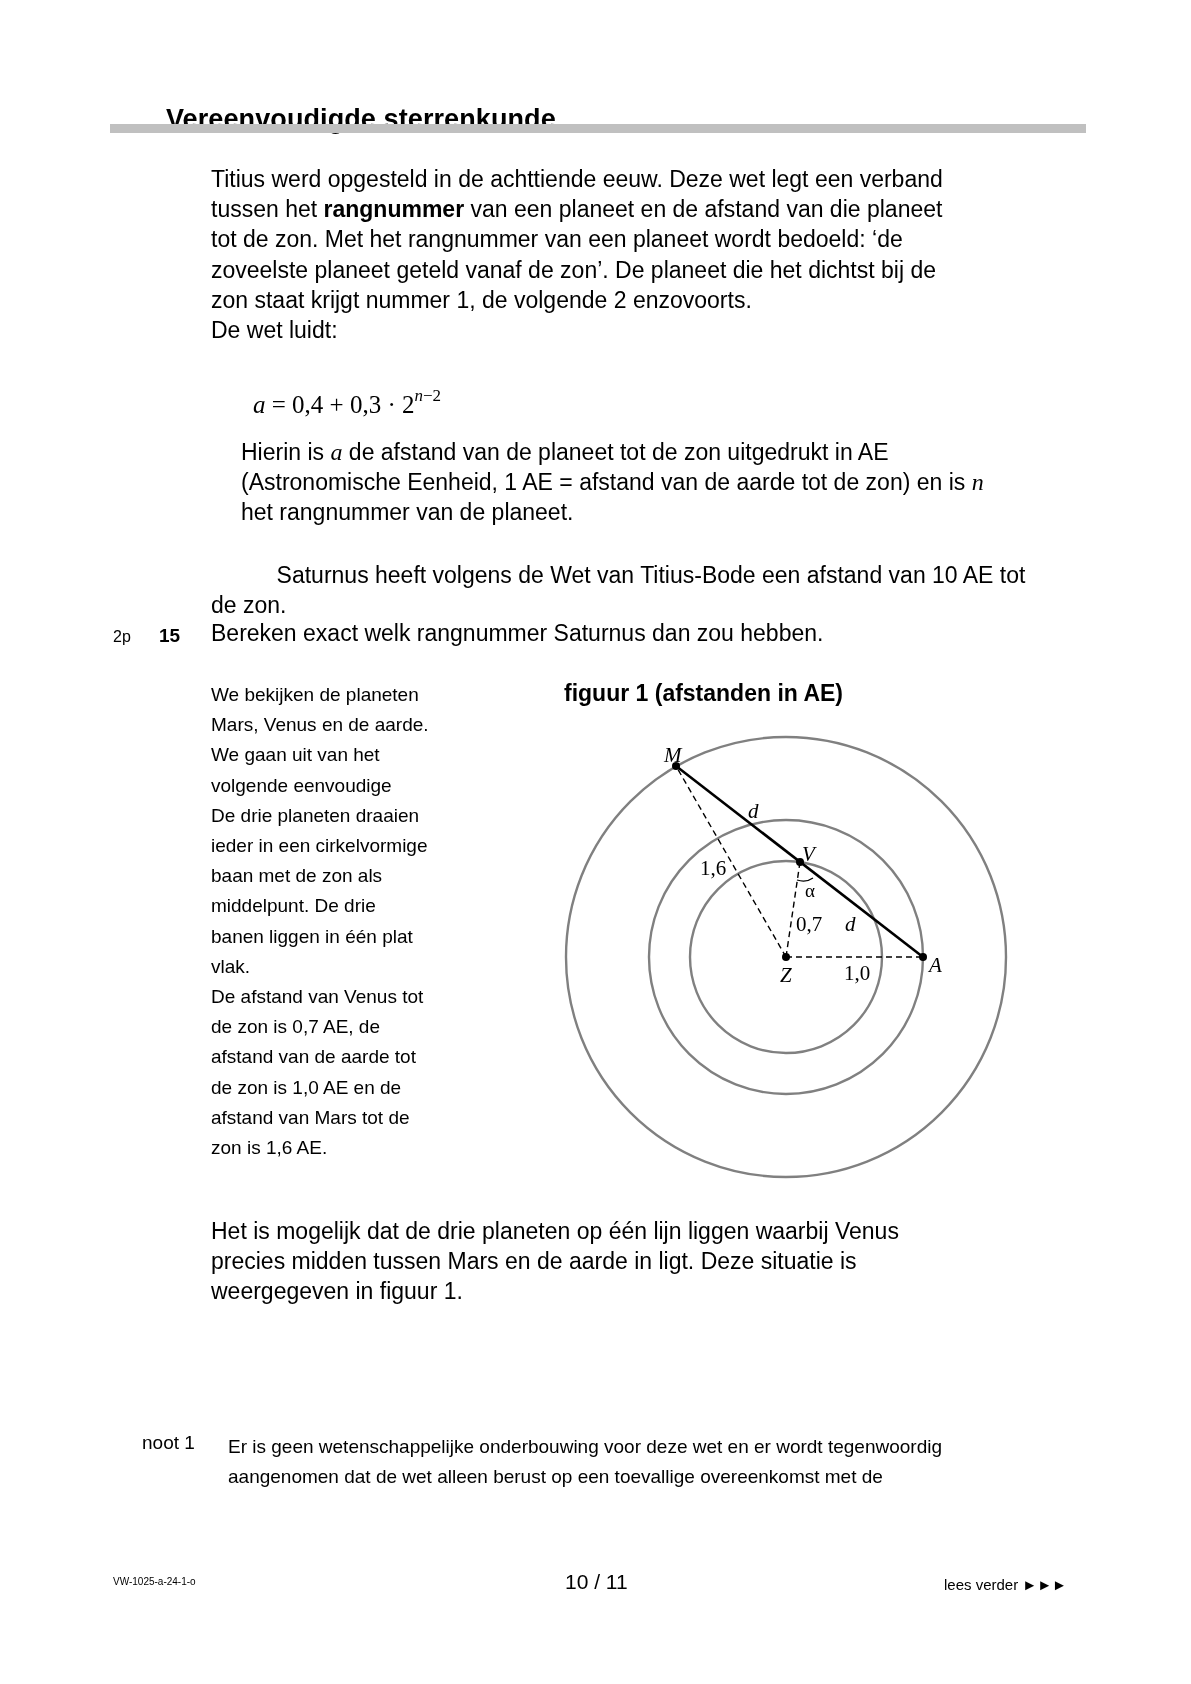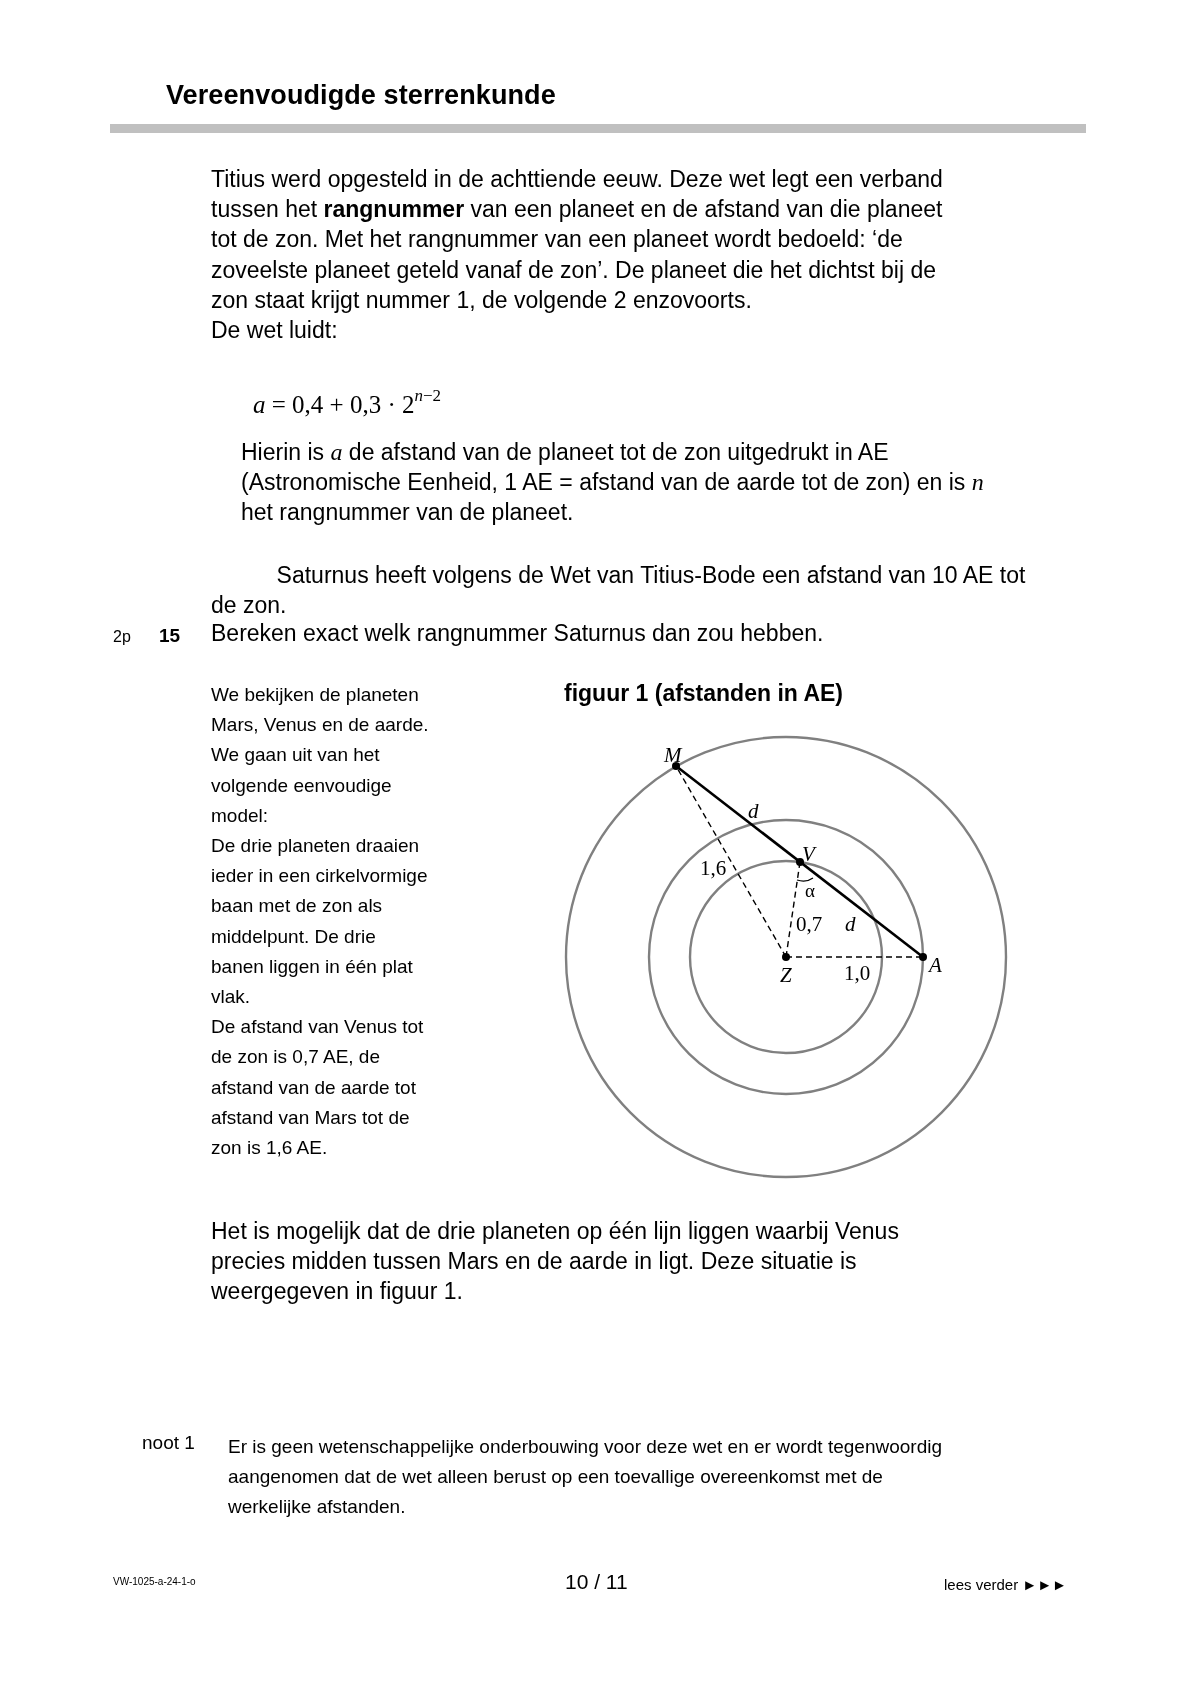--- a/index.html
+++ b/index.html
@@ -1,19 +1,19 @@
 <!DOCTYPE html>
 <html><head>
   <meta charset="utf-8">
   <style>
     html, body { margin: 0; padding: 0; background: #ffffff; }
     body { width: 1191px; height: 1684px; position: relative; overflow: hidden;
            font-family: "Liberation Sans", sans-serif; color: #000; }
     .abs { position: absolute; }
-    .title { left: 166px; top: 80px; font-size: 27px; font-weight: bold; letter-spacing: 0.1px; }
+    .title { left: 166px; top: 104px; font-size: 27px; font-weight: bold; letter-spacing: 0.1px; }
     .rule { left: 110px; top: 124px; width: 976px; height: 9px; background: #c0c0c0; }
     .para { left: 211px; font-size: 23px; line-height: 30.2px; width: 880px; }
     .para b { font-weight: bold; }
     .sup { font-size: 14px; vertical-align: 9px; line-height: 0; }
     .math { font-family: "Liberation Serif", "DejaVu Serif", serif; font-size: 25px; }
     .mathvar { font-family: "Liberation Serif", serif; font-style: italic; font-size: 24px; }
     .formula { left: 253px; top: 391px; }
     .formula .exp { font-size: 17px; vertical-align: 12px; line-height: 0; font-style: normal; }
     .formula .exp i { font-style: italic; }
     .qpoints { left: 113px; top: 628px; font-size: 16px; }
@@ -63,30 +63,30 @@
 
 <div class="abs qpoints">2p</div>
 <div class="abs qnum">15</div>
 <div class="abs qtext">Bereken exact welk rangnummer Saturnus dan zou hebben.</div>
 
 <div class="abs leftcol">
   <div>We bekijken de planeten</div>
   <div>Mars, Venus en de aarde.</div>
   <div>We gaan uit van het</div>
   <div>volgende eenvoudige</div>
-  <div>model:</div>
   <div>De drie planeten draaien</div>
   <div>ieder in een cirkelvormige</div>
   <div>baan met de zon als</div>
   <div>middelpunt. De drie</div>
   <div>banen liggen in één plat</div>
   <div>vlak.</div>
   <div>De afstand van Venus tot</div>
   <div>de zon is 0,7 AE, de</div>
   <div>afstand van de aarde tot</div>
+  <div>de zon is 1,0 AE en de</div>
   <div>afstand van Mars tot de</div>
   <div>zon is 1,6 AE.</div>
 </div>
 
 <div class="abs figtitle">figuur 1 (afstanden in AE)</div>
 
 <svg class="abs fig" width="480" height="470" viewBox="0 0 480 470">
   <g fill="none" stroke="#808080" stroke-width="2.4">
     <circle cx="246" cy="232" r="220"></circle>
     <circle cx="246" cy="232" r="137"></circle>
@@ -121,18 +121,17 @@
 <div class="abs para" style="top:1216px;">
   <div>Het is mogelijk dat de drie planeten op één lijn liggen waarbij Venus</div>
   <div>precies midden tussen Mars en de aarde in ligt. Deze situatie is</div>
   <div>weergegeven in figuur 1.</div>
 </div>
 
 <div class="abs note-label">noot 1</div>
 <div class="abs note-text">
   <div>Er is geen wetenschappelijke onderbouwing voor deze wet en er wordt tegenwoordig</div>
   <div>aangenomen dat de wet alleen berust op een toevallige overeenkomst met de</div>
-  <div>werkelijke afstanden.</div>
 </div>
 
 <div class="abs footer-code">VW-1025-a-24-1-o</div>
 <div class="abs footer-page">10 / 11</div>
 <div class="abs footer-next">lees verder ►►►</div>
 
 </body></html>

